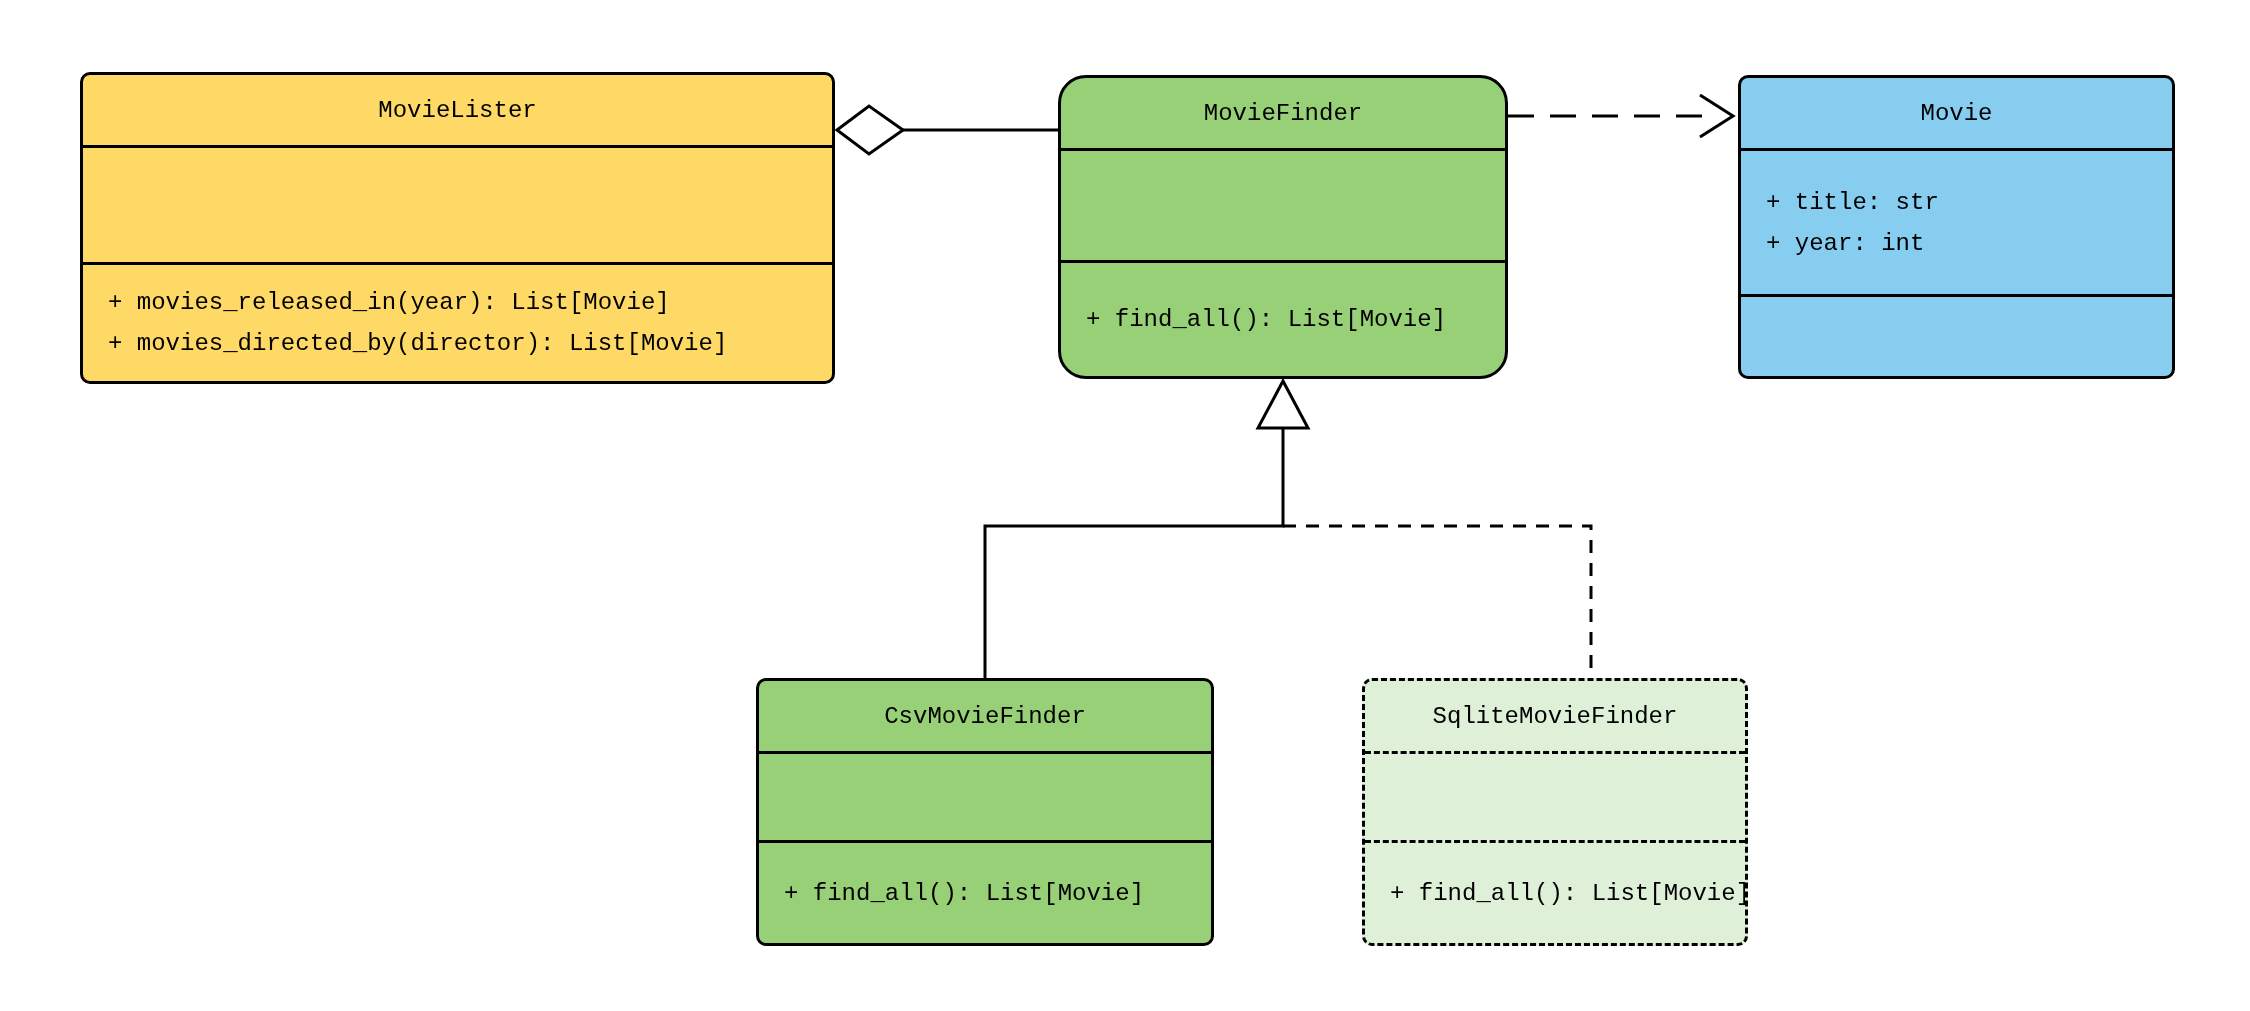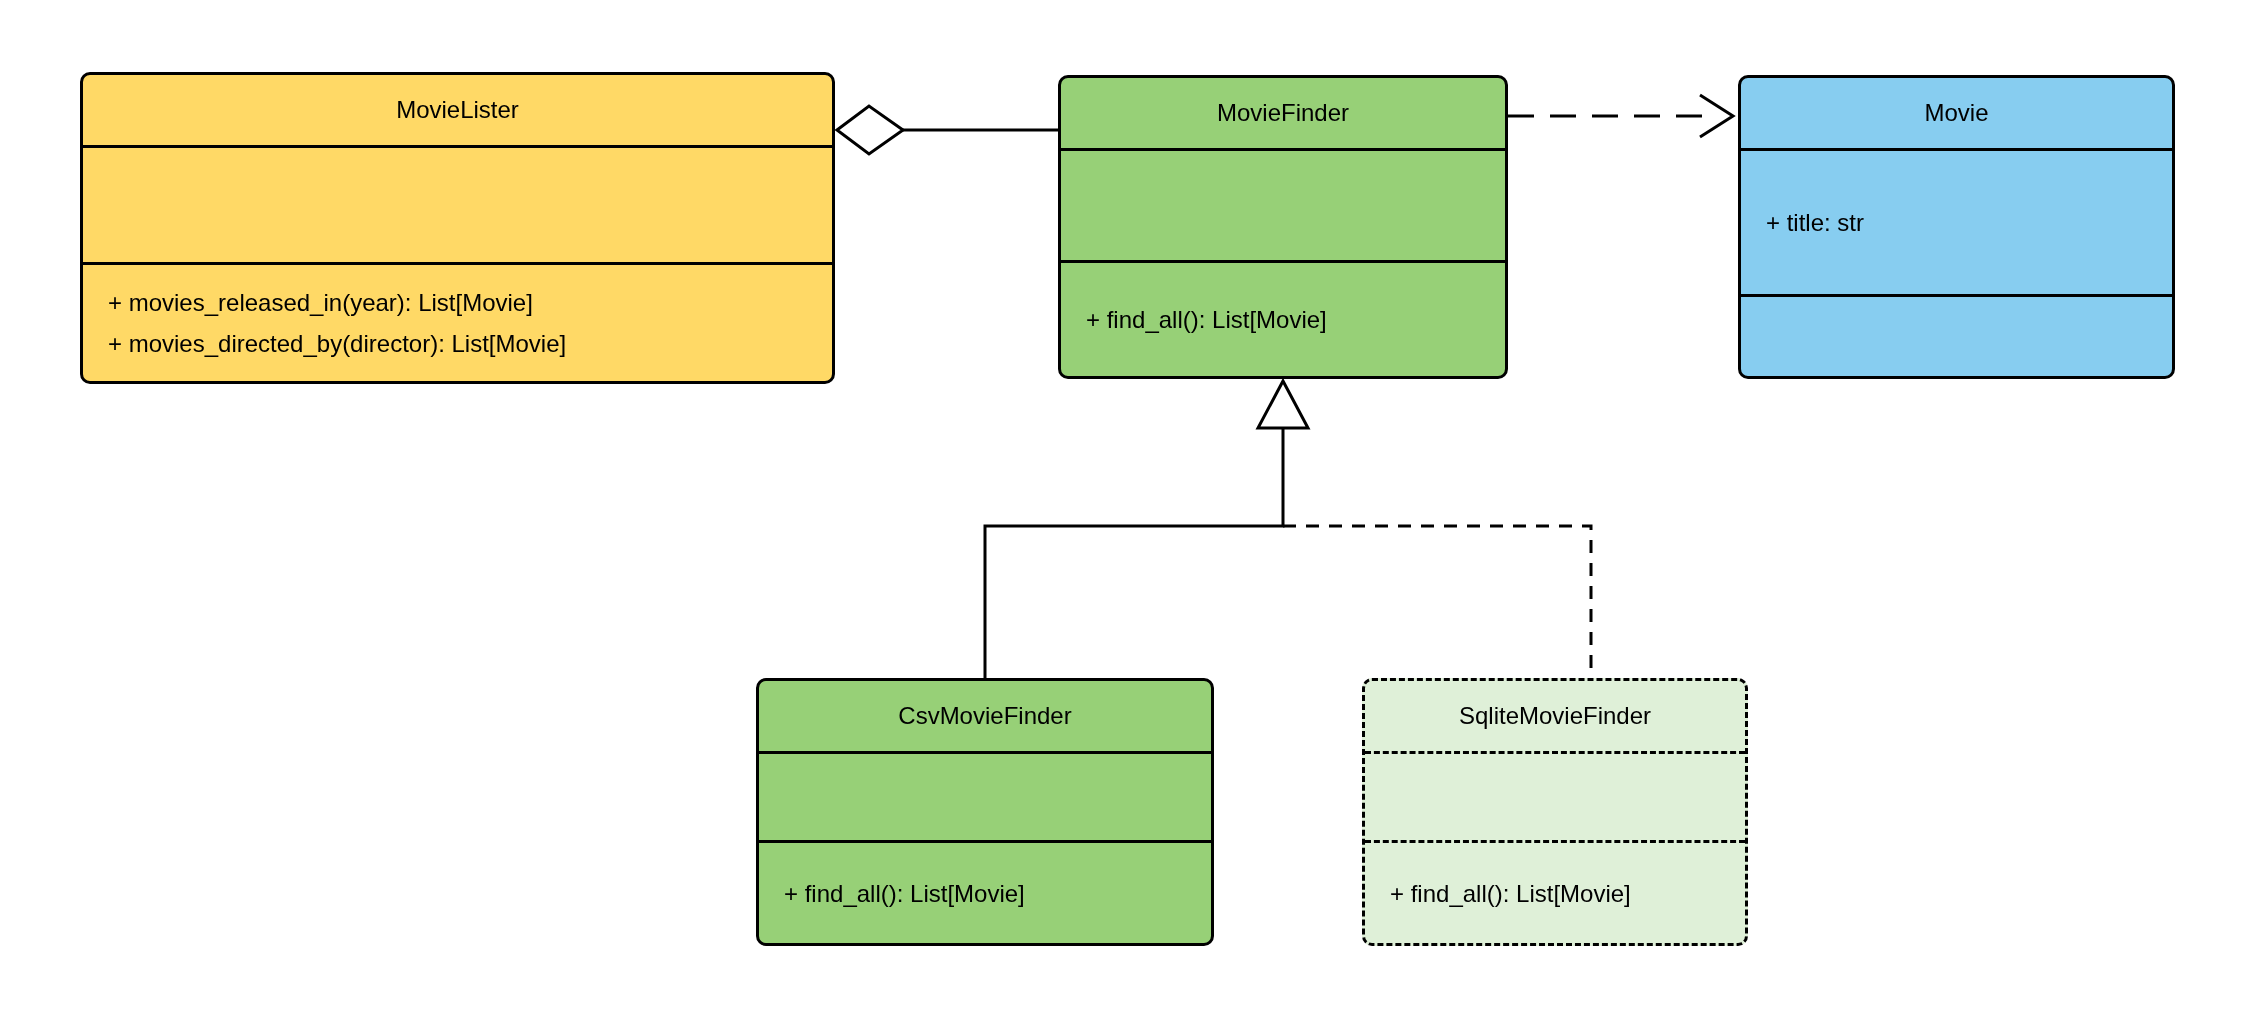--- a/index.html
+++ b/index.html
@@ -53,20 +53,21 @@
     position: absolute;
     box-sizing: border-box;
     border: 3px solid #000000;
     border-radius: 10px;
     display: flex;
     flex-direction: column;
   }
   .uml-class .sec {
     box-sizing: border-box;
     overflow: hidden;
+    font-family: Liberation Mono, monospace;
   }
   .uml-class .sec + .sec {
     border-top: 3px solid #000000;
   }
   .uml-class.dashed {
     border-style: dashed;
   }
   .uml-class.dashed .sec + .sec {
     border-top-style: dashed;
   }
@@ -117,32 +118,33 @@
 
   <div class="uml-class" style="left: 80px; top: 72px; width: 755px; height: 312px; background-color: rgb(255, 217, 102);">
     <div class="sec title" style="height:70px">MovieLister</div>
     <div class="sec members" style="height:117px"></div>
     <div class="sec members" style="height:119px">
       <div class="member">+ movies_released_in(year): List[Movie]</div>
       <div class="member">+ movies_directed_by(director): List[Movie]</div>
     </div>
   </div>
 
-  <div class="uml-class" style="left: 1058px; top: 75px; width: 450px; height: 304px; background-color: rgb(151, 208, 119);">
+  <div class="uml-class" style="left: 1058px; top: 75px; width: 450px; height: 304px; background-color: rgb(151, 208, 119); border-radius: 28px;">
     <div class="sec title" style="height:70px">MovieFinder</div>
     <div class="sec members" style="height:112px"></div>
     <div class="sec members" style="height:116px">
       <div class="member">+ find_all(): List[Movie]</div>
     </div>
   </div>
 
   <div class="uml-class" style="left: 1738px; top: 75px; width: 437px; height: 304px; background-color: rgb(135, 205, 240);">
     <div class="sec title" style="height:70px">Movie</div>
     <div class="sec members" style="height:146px">
       <div class="member">+ title: str</div>
+      <div class="member">+ year: int</div>
     </div>
     <div class="sec members" style="height:82px"></div>
   </div>
 
   <div class="uml-class" style="left: 756px; top: 678px; width: 458px; height: 268px; background-color: rgb(151, 208, 119);">
     <div class="sec title" style="height:70px">CsvMovieFinder</div>
     <div class="sec members" style="height:89px"></div>
     <div class="sec members" style="height:103px">
       <div class="member">+ find_all(): List[Movie]</div>
     </div>

